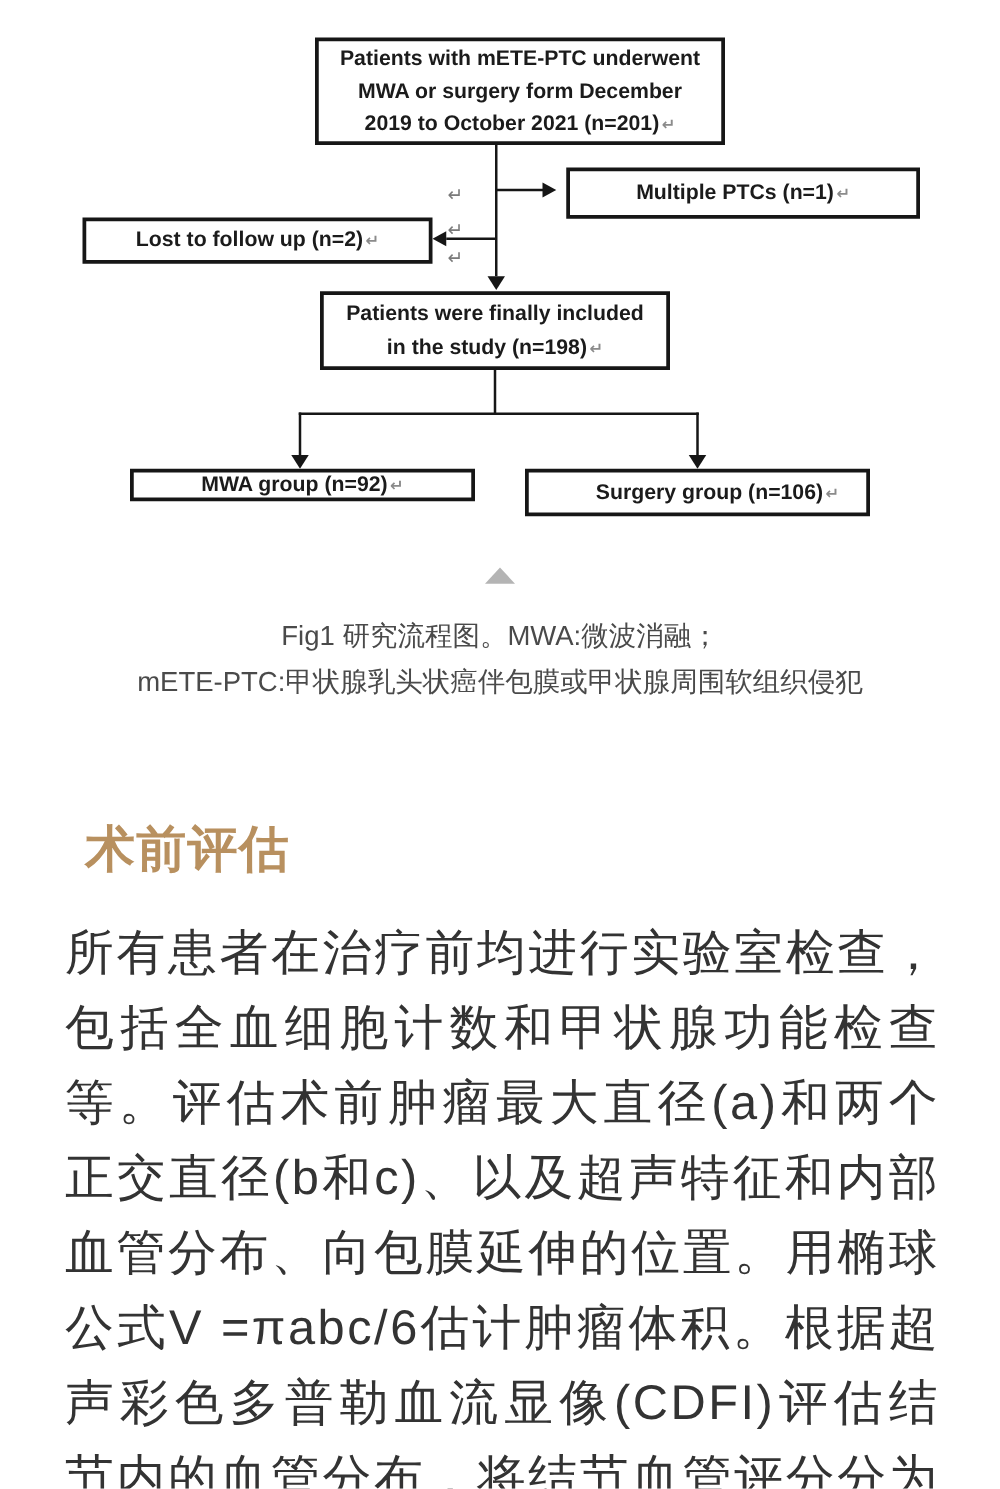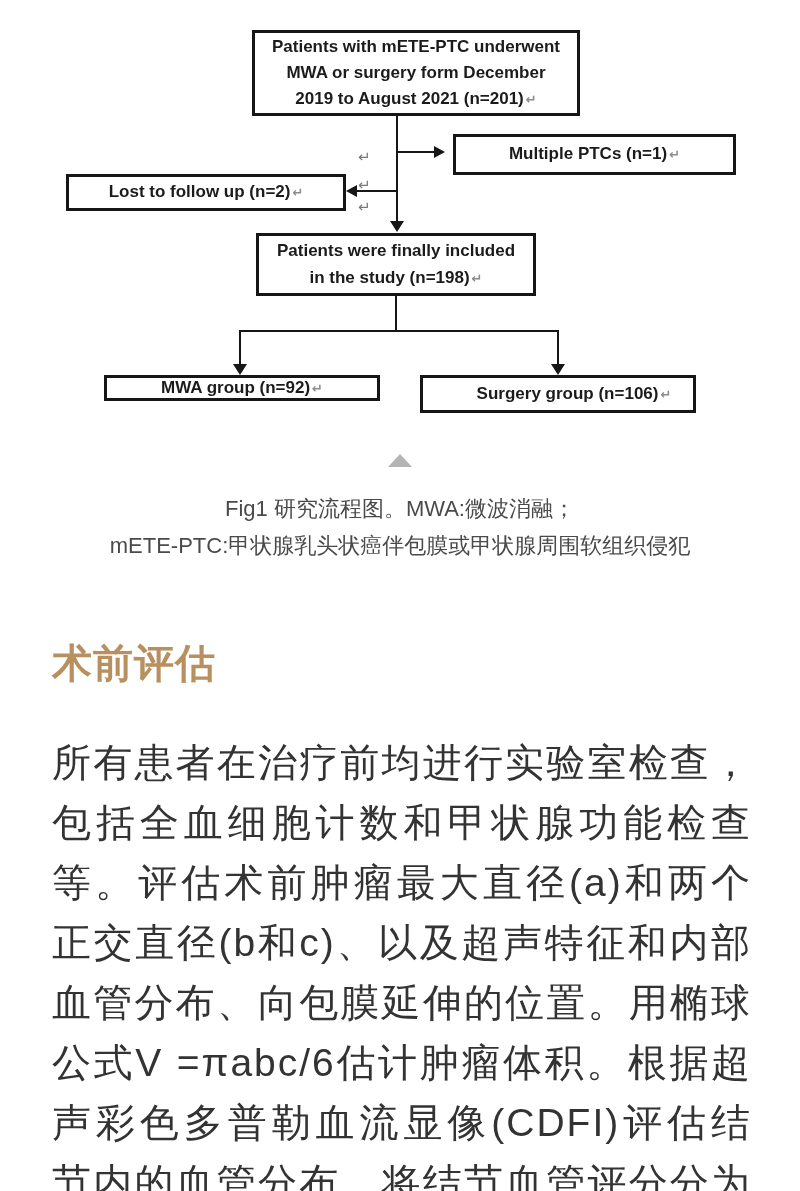--- a/index.html
+++ b/index.html
@@ -45,38 +45,38 @@
   .stray1{top:148px;} .stray2{top:176px;} .stray3{top:198px;}
 
   
   .tri-up{position:absolute;left:388px;top:454px;width:0;height:0;
           border-left:12px solid transparent;border-right:12px solid transparent;
           border-bottom:13px solid #b4b4b4;}
   .caption{position:absolute;left:0;top:490px;width:800px;text-align:center;
            color:#4a4a4a;font-size:22px;line-height:37px;}
 
   
-  .heading{position:absolute;left:52px;top:636px;margin:0;
+  .heading{position:absolute;left:52px;top:636px;margin:16px;
            font-family:"Liberation Serif","DejaVu Serif",serif;
            font-weight:bold;font-size:40px;letter-spacing:1px;color:#b8905f;text-align:center;}
   .bodytext{position:absolute;left:52px;top:733px;width:700px;margin:0;
             font-size:39px;line-height:60px;letter-spacing:2px;color:#333333;
             text-align:justify;text-justify:inter-ideograph;}
 </style>
 </head>
 <body>
 
 <div class="page">
 
   <div class="flowchart">
 
     <div class="fc-box box-top">
       <div class="ln">Patients with mETE-PTC underwent</div>
       <div class="ln">MWA or surgery form December</div>
-      <div class="ln"><span>2019 to August 2021 (n=201)</span><span class="ret">↵</span></div>
+      <div class="ln"><span>2019 to October 2021 (n=201)</span><span class="ret">↵</span></div>
     </div>
 
     <div class="line-v trunk1"></div>
     <div class="arr arr-down a-trunk1"></div>
 
     <div class="line-h br-right"></div>
     <div class="arr arr-right a-multiple"></div>
     <div class="fc-box box-multiple">
       <div class="ln"><span>Multiple PTCs (n=1)</span><span class="ret">↵</span></div>
     </div>

